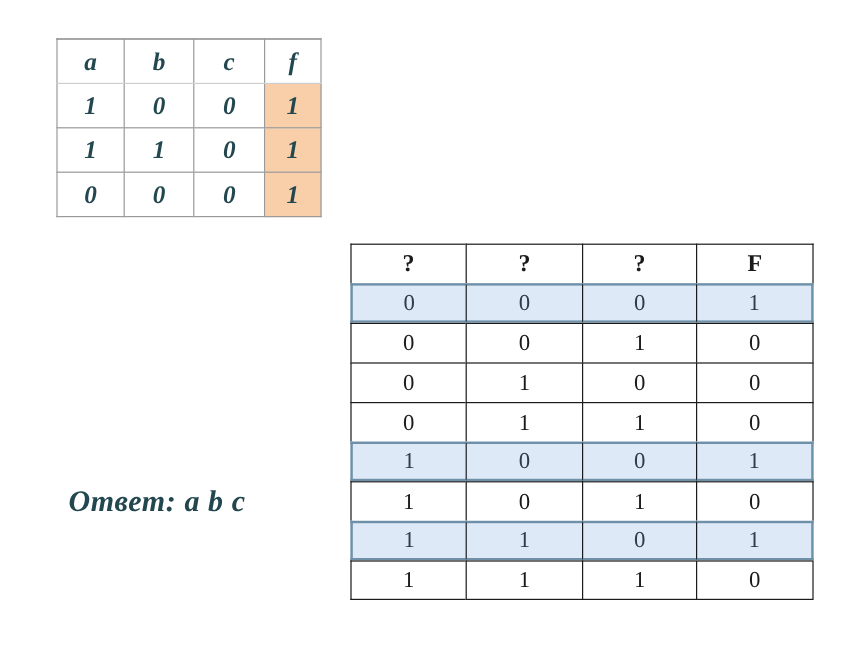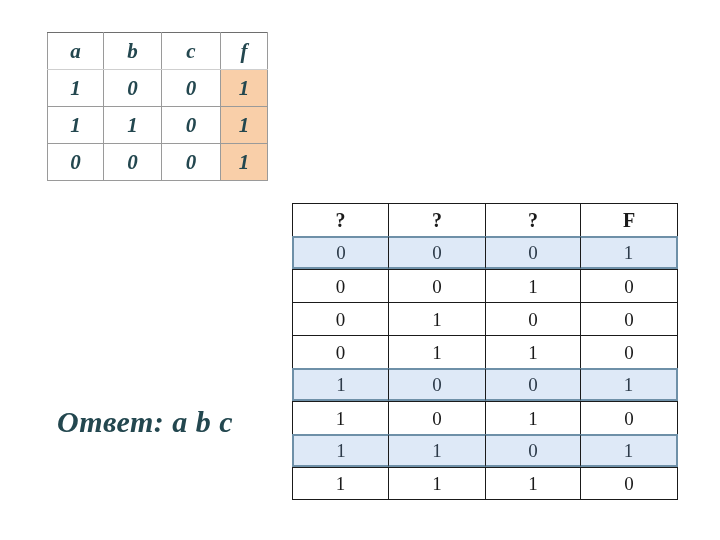--- a/index.html
+++ b/index.html
@@ -51,21 +51,21 @@
   #given-table td.col-b { width: 57px; }
   #given-table td.col-c { width: 58px; }
   #given-table td.col-f { width: 46px; }
   #given-table tr.gt-row td.col-f { background: #f9cfa9; }
 
   
   #answer-line {
     position: absolute;
     left: 57px;
     top: 405px;
-    font-size: 30px;
+    font-size: 25px;
     font-weight: bold;
     font-style: italic;
     color: #23474f;
     white-space: nowrap;
     letter-spacing: 0.5px;
   }
 
   
   #truth-table-wrap {
     position: absolute;

